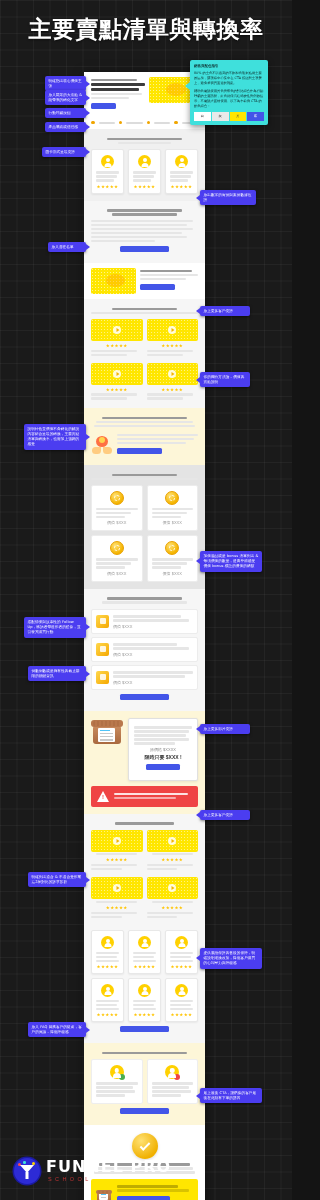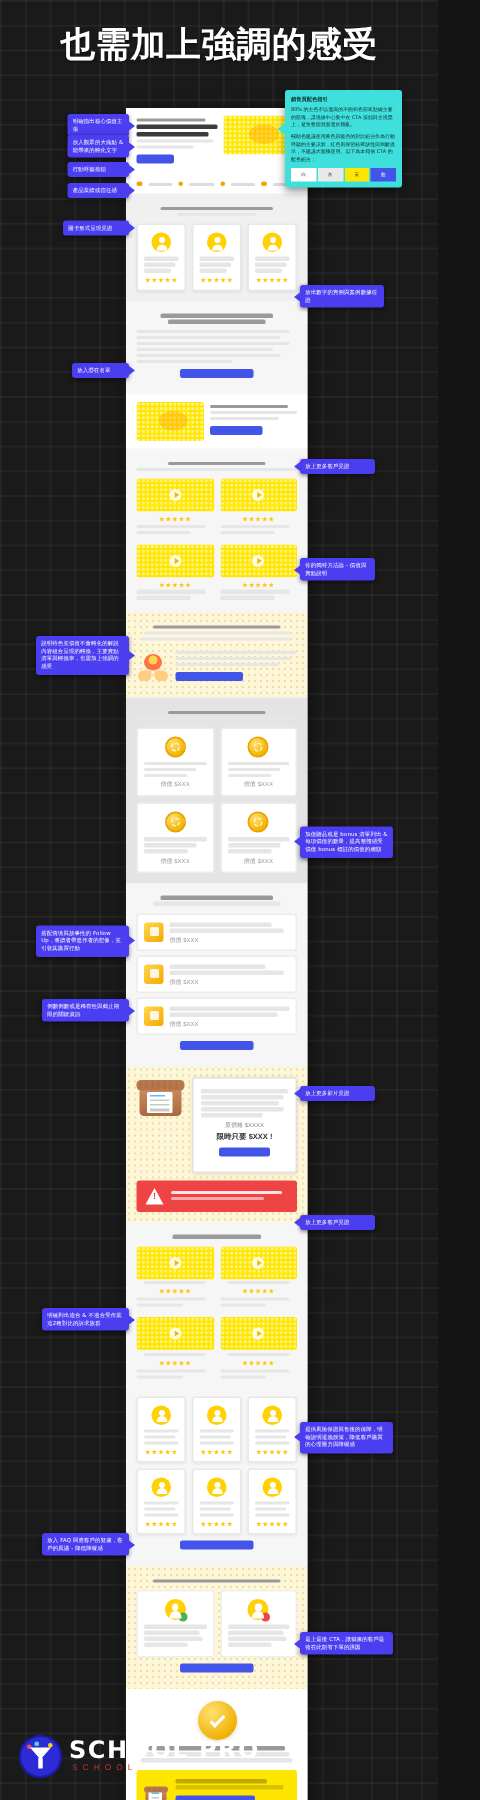--- a/index.html
+++ b/index.html
@@ -203,21 +203,21 @@
   .lm-d2{ right:5px; top:4px; width:3px; height:3px; background:#ffd400; }
   .lm-d3{ left:9px; top:3px; width:2.5px; height:2.5px; background:#3fe0dc; }
   .logo-text{ line-height:1; }
   .logo-name{ color:#fff; font-size:16px; font-weight:bold; letter-spacing:1px;
     font-family:"DejaVu Sans","Liberation Sans",sans-serif; }
   .logo-sub{ color:#b33; font-size:5.5px; letter-spacing:3.4px; margin-top:2px; padding-left:2px; }
 </style>
 </head>
 <body>
 
-<div class="page-title">也需加上強調的感受</div>
+<div class="page-title">主要賣點清單與轉換率</div>
 
 <div class="mockup">
 
   <div class="sec white">
     <div class="flexrow">
       <div class="col">
         <div class="bar md w85"></div>
         <div class="bar dk w100"></div>
         <div class="bar dk w90"></div>
         <div class="bar lt w95"></div>
@@ -630,16 +630,16 @@
 
 <div class="logo">
   <div class="logo-mark">
     <span class="lm-dot lm-d1"></span>
       <span class="lm-dot lm-d2"></span>
       <span class="lm-dot lm-d3"></span>
     <span class="lm-funnel"></span>
       <span class="lm-stem"></span>
   </div>
   <div class="logo-text">
-    <div class="logo-name">SCHOOL PRO</div>
+    <div class="logo-name">FUNNEL PRO</div>
     <div class="logo-sub">SCHOOL</div>
   </div>
 </div>
 
 </body></html>

